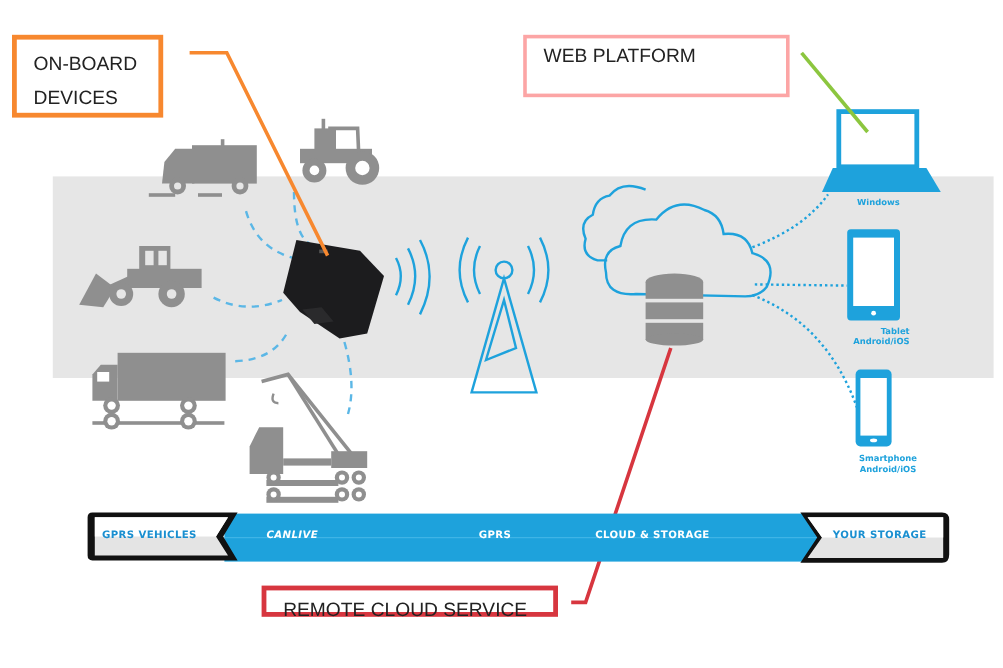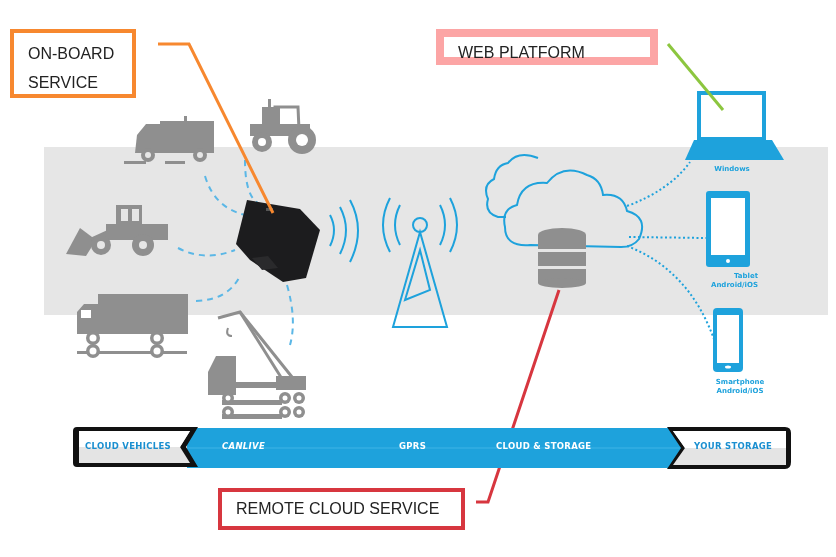--- a/index.html
+++ b/index.html
@@ -1,22 +1,22 @@
 <!DOCTYPE html>
 <html><head>
 <meta charset="utf-8">
 <style>
   html, body { margin:0; padding:0; background:#ffffff; }
   body { width:836px; height:557px; position:relative; overflow:hidden; font-family:"Liberation Sans", sans-serif; }
   .band { position:absolute; left:44px; top:147px; width:784px; height:168px; background:#e6e6e6; }
   svg.main { position:absolute; left:0; top:0; }
   .callout { position:absolute; background:#fff; box-sizing:border-box; color:#222; font-family:"Liberation Sans", sans-serif; font-size:16px; }
   .callout.orange { left:10px; top:29px; width:126px; height:69px; border:4px solid #f7882f; padding:6px 0 0 14px; line-height:29px; }
-  .callout.green { left:436px; top:29px; width:222px; height:36px; border:8px solid #fca5a5; padding:0 0 0 14px; line-height:32px; }
-  .callout.red { left:218px; top:488px; width:247px; height:42px; border:4px solid #d7363f; padding:0 0 0 14px; line-height:34px; }
+  .callout.green { left:436px; top:29px; width:222px; height:52px; border:3px solid #fca5a5; padding:0 0 0 14px; line-height:32px; }
+  .callout.red { left:218px; top:488px; width:247px; height:26px; border:4px solid #d7363f; padding:0 0 0 14px; line-height:34px; }
   .dev-label { position:absolute; color:#1ea2dc; font-family:"DejaVu Sans", sans-serif; font-weight:bold; font-size:7px; text-align:center; line-height:9px; }
   .bar-text { position:absolute; font-family:"DejaVu Sans", sans-serif; font-weight:bold; font-size:8.5px; letter-spacing:0.3px; }
   .bar-text.white { color:#ffffff; }
   .bar-text.blue { color:#1a8fd0; }
 </style>
 </head>
 <body>
 
 <div class="band"></div>
 
@@ -175,38 +175,38 @@
     <line x1="187" y1="448" x2="700" y2="448" stroke="#3fb4e6" stroke-width="1"></line>
     <path d="M77,427 L198,427 L186,447 L198,467 L77,467 Q73,467 73,463 L73,431 Q73,427 77,427 Z" fill="#111"></path>
     <path d="M79,431 L190,431 L180,447 L190,463 L79,463 Z" fill="#e4e4e4"></path>
     <path d="M79,431 L190,431 L180,447 L79,447 Z" fill="#ffffff"></path>
     <path d="M667,427 L785,427 Q791,427 791,433 L791,462 Q791,469 785,469 L667,469 L681,448 Z" fill="#111"></path>
     <path d="M673,431 L786,431 L786,465 L673,465 L685,448 Z" fill="#e4e4e4"></path>
     <path d="M673,431 L786,431 L786,448 L685,448 Z" fill="#ffffff"></path>
   </g>
 </svg>
 
-<div class="bar-text blue" style="left:85px; top:441px;">CLOUD VEHICLES</div>
+<div class="bar-text blue" style="left:85px; top:441px;">GPRS VEHICLES</div>
 <div class="bar-text white" style="left:222px; top:441px;font-style:italic;">CANLIVE</div>
 <div class="bar-text white" style="left:399px; top:441px;text-align:center;">GPRS</div>
 <div class="bar-text white" style="left:496px; top:441px;">CLOUD &amp; STORAGE</div>
 <div class="bar-text blue" style="left:694px; top:441px;">YOUR STORAGE</div>
 
 <div class="dev-label" style="left:704px; top:165px; width:56px;">Windows</div>
 <div class="dev-label" style="left:698px; top:272px; width:60px;text-align:right;">
   <div>Tablet</div>
   <div>Android/iOS</div>
 </div>
 <div class="dev-label" style="left:708px; top:378px; width:64px;">
   <div>Smartphone</div>
   <div>Android/iOS</div>
 </div>
 
 <div class="callout orange">
   <div>ON-BOARD</div>
-  <div>SERVICE</div>
+  <div>DEVICES</div>
 </div>
 <div class="callout green">
   <span>WEB PLATFORM</span>
 </div>
 <div class="callout red">
   <span>REMOTE CLOUD SERVICE</span>
 </div>
 
 </body></html>

